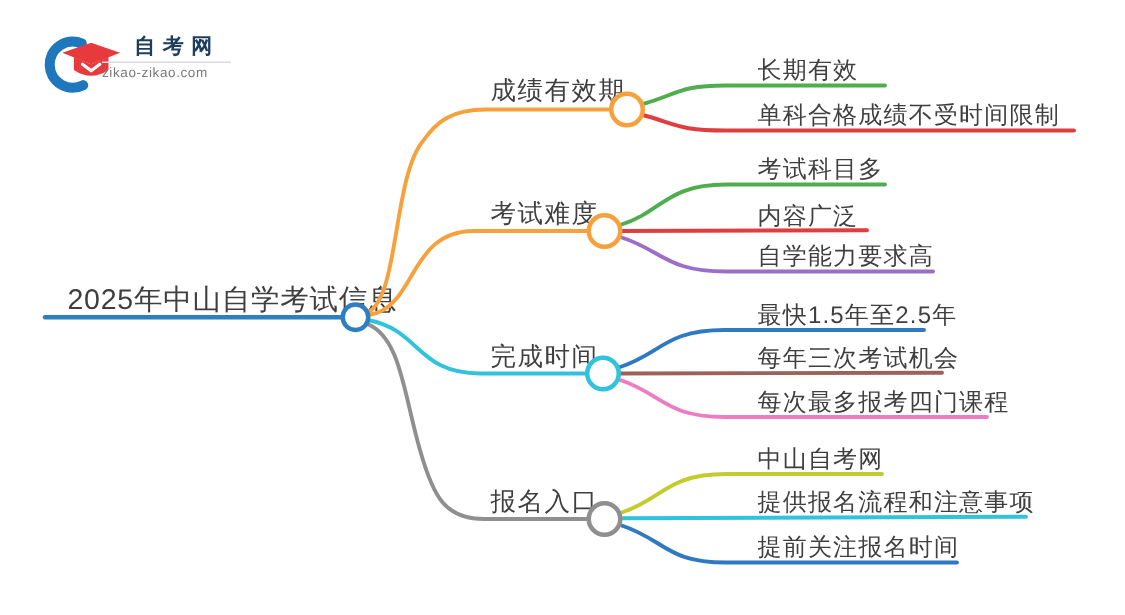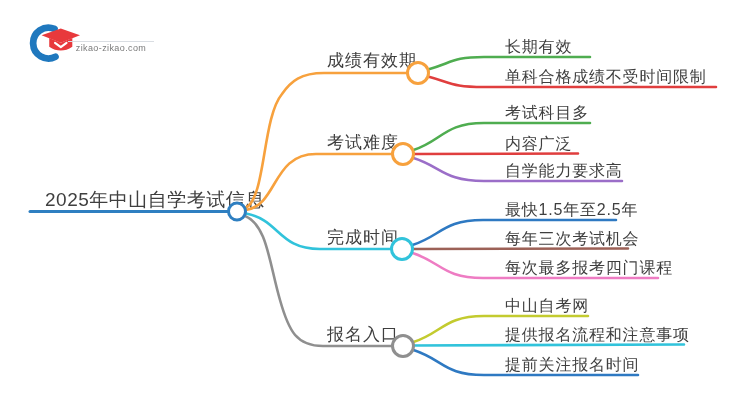--- a/index.html
+++ b/index.html
@@ -11,35 +11,36 @@
   .t-branch{font-size:17px;letter-spacing:1px;}
   .t-child{font-size:16px;letter-spacing:.8px;}
   .ln{fill:none;stroke-width:2.6px;stroke-linecap:round;}
   .ln-thick{fill:none;stroke-width:3px;stroke-linecap:round;}
   .node{fill:#ffffff;stroke-width:3px;}
   #logo{position:absolute;left:28px;top:12px;width:130px;height:52px;cursor:pointer;}
   #logo .cap{position:absolute;left:0;top:2px;}
   #logo .ttl{position:absolute;left:54px;top:10px;width:72px;text-align:center;
              font-size:14px;font-weight:bold;color:#1C3D5C;letter-spacing:5px;}
   #logo .sep{position:absolute;left:40px;top:29px;width:86px;border-top:1px solid #d9dde2;}
-  #logo .dom{position:absolute;left:40px;top:31px;width:86px;text-align:center;
+  #logo .dom{position:absolute;left:40px;top:31px;width:86px;text-align:left;
              font-size:9px;color:#7A7A7A;letter-spacing:.4px;}
 </style>
 </head>
 <body>
 
 <div id="stage">
 
   <div id="logo">
     <svg class="cap" width="54" height="50" viewBox="0 0 56 52">
       <path d="M 27.5 15.5 A 16 16 0 1 0 28.5 44.5" fill="none" stroke="#1F78BE" stroke-width="7" stroke-linecap="round"></path>
       <polygon points="14,22 34,15 54,22 34,30" fill="#E8393C"></polygon>
       <path d="M 22 25 L 22 34 Q 34 42 46 34 L 46 25 L 34 30 Z" fill="#E8393C"></path>
       <polyline points="28,30 34,34.5 40,30" fill="none" stroke="#ffffff" stroke-width="2.2" stroke-linecap="round" stroke-linejoin="round"></polyline>
     </svg>
+    <div class="ttl">自考网</div>
     <div class="sep"></div>
     <div class="dom">zikao-zikao.com</div>
   </div>
 
   <svg id="map" width="750" height="410" viewBox="0 0 750 410">
 
     <path class="ln-thick" d="M 30 211.5 L 228 211.5" stroke="#2E7FC1"></path>
     <text class="t-root" x="45" y="206">2025年中山自学考试信息</text>
 
     <path class="ln" d="M 245.5 208 C 266 198, 262 118, 282 94 C 291 81, 301 73, 324 73 L 407 73" stroke="#F7A13D"></path>

